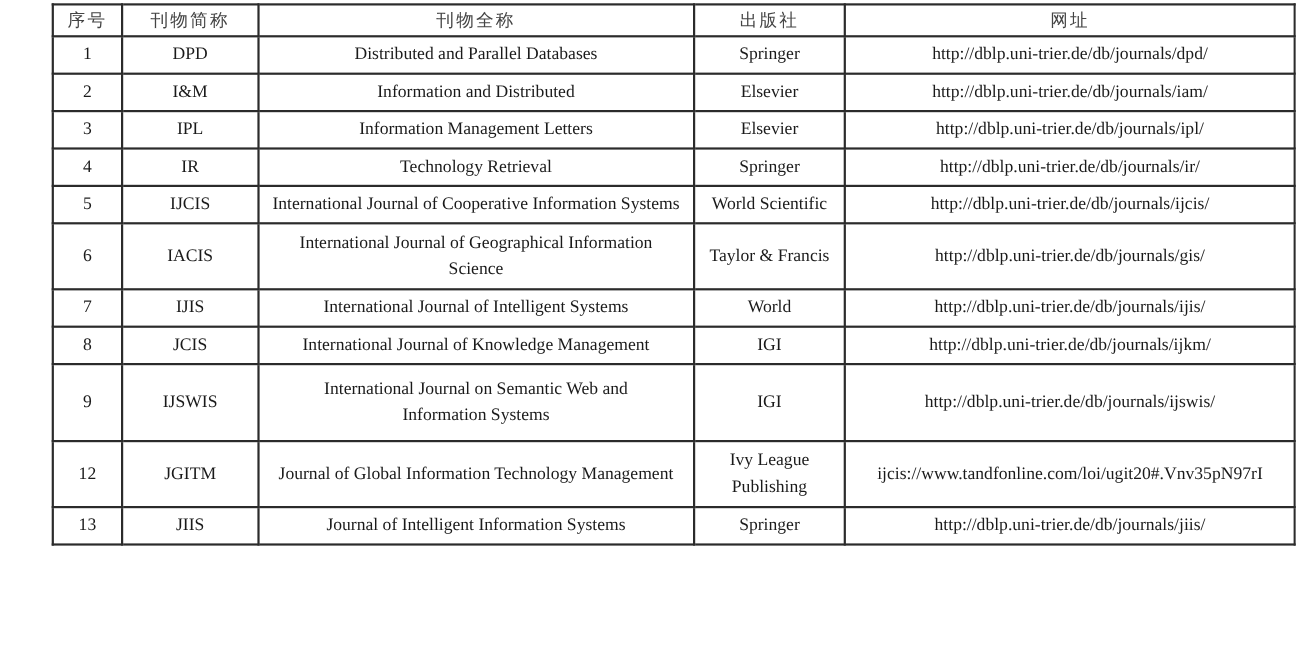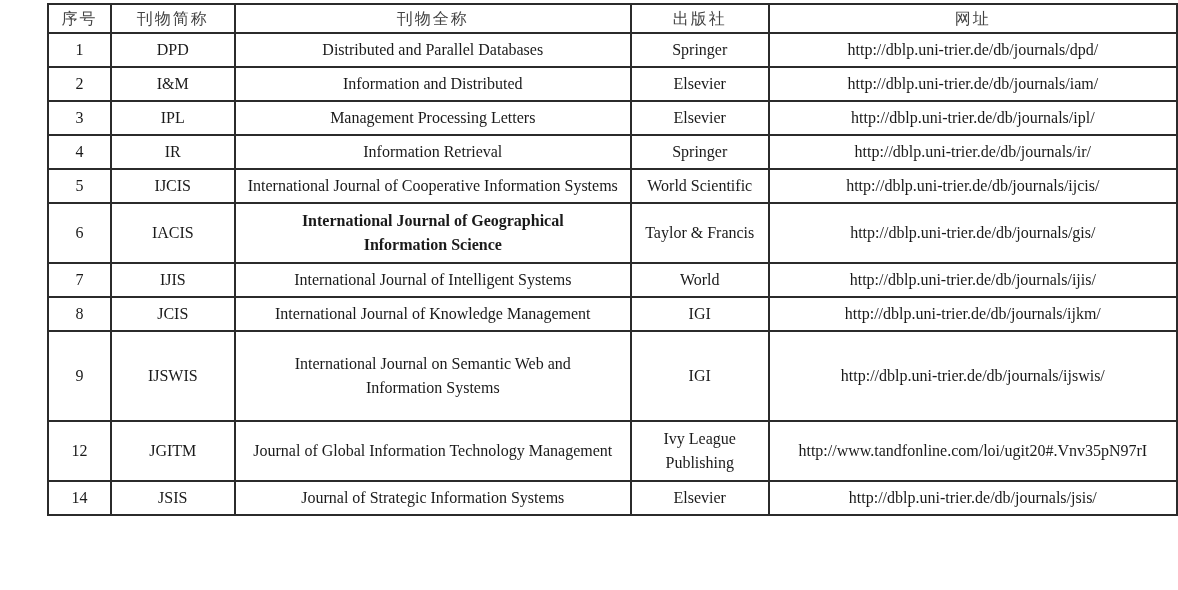--- a/index.html
+++ b/index.html
@@ -56,74 +56,74 @@
       <tr class="single">
         <td>2</td>
         <td>I&amp;M</td>
         <td>Information and Distributed</td>
         <td>Elsevier</td>
         <td>http://dblp.uni-trier.de/db/journals/iam/</td>
       </tr>
       <tr class="single">
         <td>3</td>
         <td>IPL</td>
-        <td>Management Processing Letters</td>
+        <td>Information Management Letters</td>
         <td>Elsevier</td>
         <td>http://dblp.uni-trier.de/db/journals/ipl/</td>
       </tr>
       <tr class="single">
         <td>4</td>
         <td>IR</td>
-        <td>Information Retrieval</td>
+        <td>Technology Retrieval</td>
         <td>Springer</td>
         <td>http://dblp.uni-trier.de/db/journals/ir/</td>
       </tr>
       <tr class="single">
         <td>5</td>
         <td>IJCIS</td>
         <td>International Journal of Cooperative Information Systems</td>
         <td>World Scientific</td>
         <td>http://dblp.uni-trier.de/db/journals/ijcis/</td>
       </tr>
       <tr class="double">
         <td>6</td>
         <td>IACIS</td>
-        <td style="padding: 0px 24px; font-weight: bold;">International Journal of Geographical Information Science</td>
+        <td style="padding: 0px 24px;">International Journal of Geographical Information Science</td>
         <td>Taylor &amp; Francis</td>
         <td>http://dblp.uni-trier.de/db/journals/gis/</td>
       </tr>
       <tr class="single">
         <td>7</td>
         <td>IJIS</td>
         <td>International Journal of Intelligent Systems</td>
         <td>World</td>
         <td>http://dblp.uni-trier.de/db/journals/ijis/</td>
       </tr>
       <tr class="single">
         <td>8</td>
         <td>JCIS</td>
         <td>International Journal of Knowledge Management</td>
         <td>IGI</td>
         <td>http://dblp.uni-trier.de/db/journals/ijkm/</td>
       </tr>
       <tr class="double">
         <td>9</td>
         <td>IJSWIS</td>
-        <td style="padding: 15px 24px;">International Journal on Semantic Web and Information Systems</td>
+        <td style="padding: 5px 24px;">International Journal on Semantic Web and Information Systems</td>
         <td>IGI</td>
         <td>http://dblp.uni-trier.de/db/journals/ijswis/</td>
       </tr>
       <tr class="double">
         <td>12</td>
         <td>JGITM</td>
         <td>Journal of Global Information Technology Management</td>
         <td style="padding: 0px 18px;">Ivy League Publishing</td>
-        <td>http://www.tandfonline.com/loi/ugit20#.Vnv35pN97rI</td>
+        <td>ijcis://www.tandfonline.com/loi/ugit20#.Vnv35pN97rI</td>
       </tr>
       <tr class="single">
-        <td>14</td>
-        <td>JSIS</td>
-        <td>Journal of Strategic Information Systems</td>
-        <td>Elsevier</td>
-        <td>http://dblp.uni-trier.de/db/journals/jsis/</td>
+        <td>13</td>
+        <td>JIIS</td>
+        <td>Journal of Intelligent Information Systems</td>
+        <td>Springer</td>
+        <td>http://dblp.uni-trier.de/db/journals/jiis/</td>
       </tr>
     </tbody>
 </table>
 
 </body></html>

